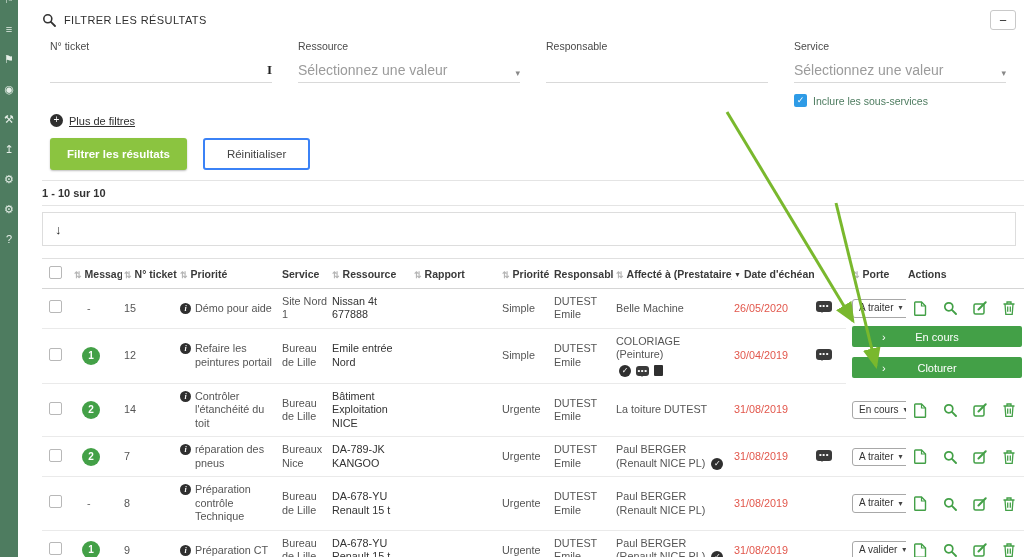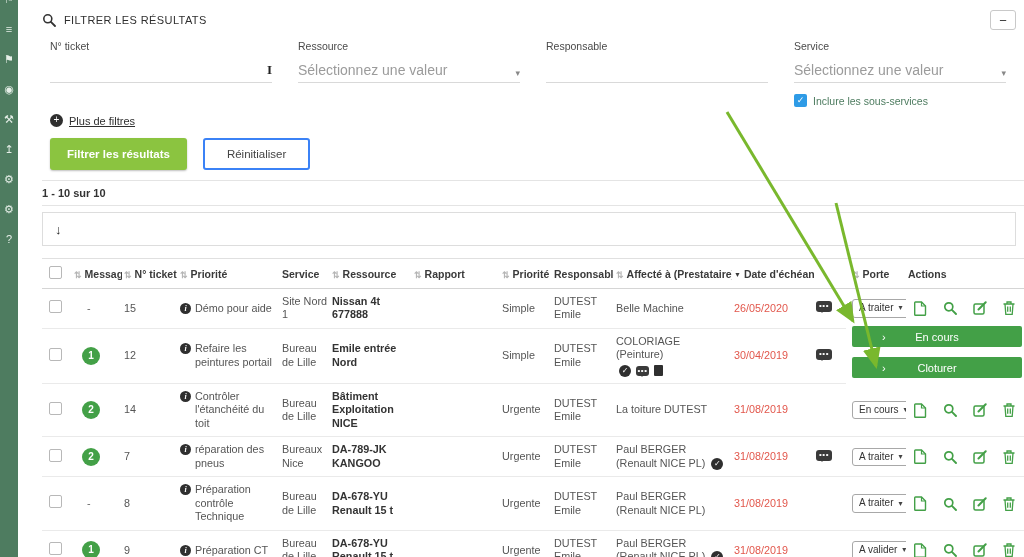--- a/index.html
+++ b/index.html
@@ -52,21 +52,21 @@
   table{width:100%;border-collapse:collapse;table-layout:fixed}
   thead th{height:30px;font-size:10.5px;font-weight:bold;color:#3a3a3a;text-align:left;border-top:1px solid #e0e0e0;border-bottom:1px solid #d5d5d5;padding:0 2px;vertical-align:middle;white-space:nowrap;overflow:hidden}
   tbody td{font-size:10.8px;line-height:1.25;color:#555;padding:6px 2px;border-bottom:1px solid #eaeaea;vertical-align:middle;overflow:hidden}
   .sort{color:#b5b5b5;font-size:9px;margin-right:3px}
   .sorted{color:#3a3a3a;font-size:7px;margin-right:3px;vertical-align:middle}
   .cb{display:inline-block;width:13px;height:13px;border:1px solid #b8b8b8;border-radius:2px;background:#fff;cursor:pointer;margin-left:5px}
   .badge{display:inline-flex;width:18px;height:18px;border-radius:50%;background:#43a047;color:#fff;font-size:10px;font-weight:bold;align-items:center;justify-content:center;margin-left:8px}
   .dash{margin-left:13px;color:#666}
   .c-lib .wrap{display:flex;gap:4px}
   .info-ic{flex:0 0 auto;display:inline-block;width:11px;height:11px;border-radius:50%;background:#2f2f2f;color:#fff;font-size:8px;font-weight:bold;line-height:11px;text-align:center;font-family:"Liberation Serif",serif;font-style:italic;margin-top:1px}
-  .c-res{font-weight:bold;color:#333}
+  .c-res{font-weight:normal;color:#333}
   .date{color:#e2574c}
   .state-btn{display:inline-flex;align-items:center;gap:5px;border:1px solid #a8a8a8;border-radius:3px;background:#fff;padding:2px 6px;font-size:10px;color:#333;cursor:pointer;white-space:nowrap}
   .state-btn .caret{font-size:8px;color:#444}
   .actions{display:flex;align-items:center;gap:16px;padding-left:6px}
   .act{cursor:pointer;display:inline-flex}
   .mini-check{display:inline-flex;width:12px;height:12px;border-radius:50%;background:#2f2f2f;color:#fff;font-size:8px;align-items:center;justify-content:center;margin-left:3px;vertical-align:middle}
   .aff-icons{display:flex;gap:5px;margin-top:3px;align-items:center}
   .doc-ic{width:9px;height:11px;background:#2f2f2f;border-radius:1px;display:inline-block}
   .bubble{position:relative;display:inline-block;width:16px;height:11px;background:#3a3a3a;border-radius:3px;cursor:pointer}
   .bubble::after{content:"";position:absolute;left:3px;bottom:-4px;border:3px solid transparent;border-top:4px solid #3a3a3a}

